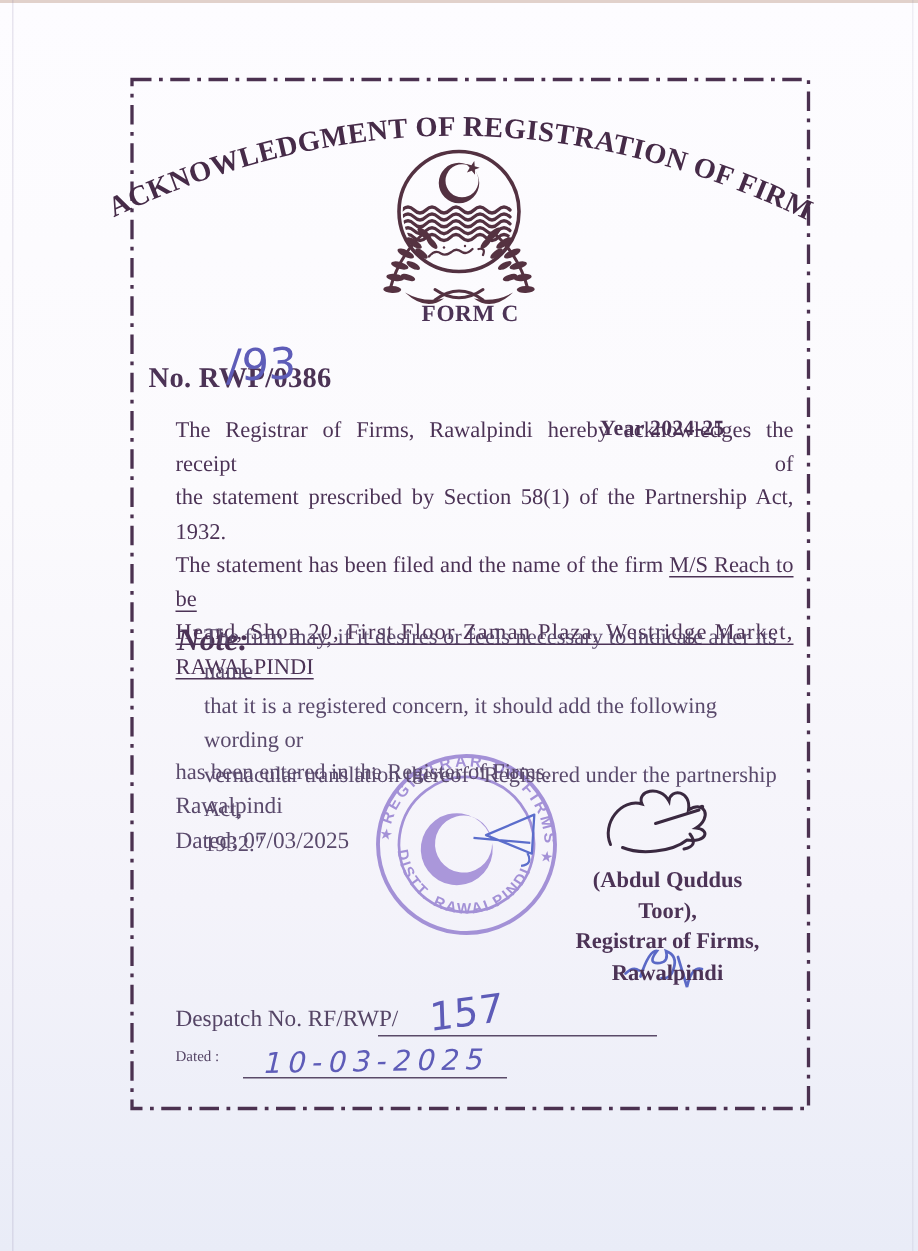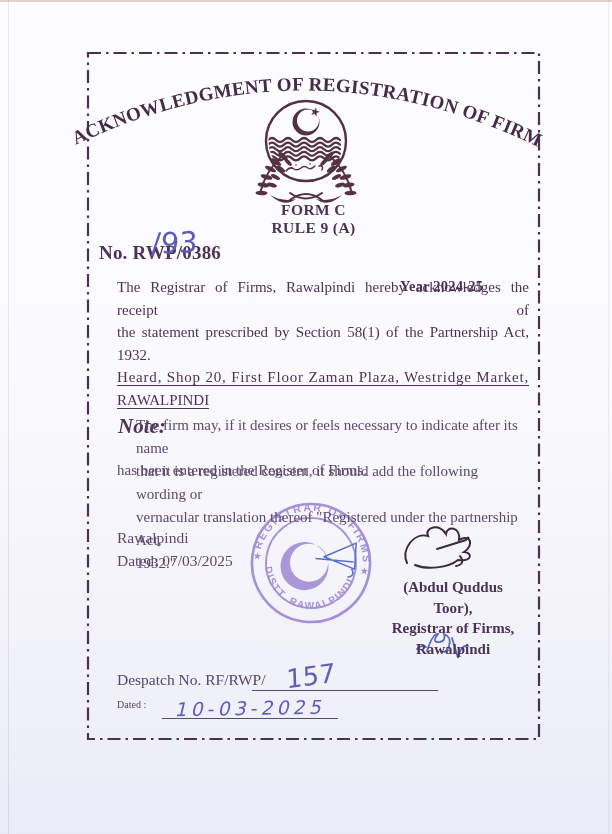--- a/index.html
+++ b/index.html
@@ -24,21 +24,21 @@
   .par{left:117px;top:276px;width:412px;}
   .par-line{width:412px;text-align:justify;text-align-last:justify;font-weight:normal;
             font-size:15px;line-height:22.5px;color:#4c3356;}
   .par-line.lastleft{text-align-last:left;}
   .par-line.normal{font-weight:normal;color:#5a4a6c;margin-top:48px;}
   .u{text-decoration:underline;text-underline-offset:3px;text-decoration-thickness:1.2px;}
   .wide{letter-spacing:.8px;}
   .note-label{left:118px;top:414px;font-size:21px;font-style:italic;font-weight:bold;color:#4c3356;}
   .note-body{left:136px;top:414px;width:384px;font-size:15px;line-height:23px;color:#5a4a6c;}
   .issue{left:117px;top:526px;font-size:15.5px;line-height:23px;color:#5a4a6c;}
-  .signatory{left:384px;top:577px;width:138px;text-align:center;font-size:15px;
+  .signatory{left:376px;top:577px;width:138px;text-align:center;font-size:15px;
              line-height:20.5px;font-weight:bold;color:#4c3356;}
   .despatch-label{left:117px;top:671px;font-size:15.5px;color:#554566;text-align:right;}
   .dated-label{left:117px;top:699px;font-size:10px;color:#554566;}
   .uline{border-bottom:1.4px solid #5a4a68;height:17px;}
   .uline.d1{left:252px;top:673px;width:186px;}
   .uline.d2{left:162px;top:701px;width:176px;}
   .hw157{left:286px;top:661px;font-size:26px;transform:rotate(-8deg) skewX(-6deg);}
   .hwdate{left:176px;top:697px;font-size:19px;letter-spacing:4px;transform:rotate(-1deg) skewX(-14deg);}
 </style>
 </head>
@@ -129,30 +129,30 @@
       <path d="M460 556 q6 8 -4 10"></path>
       <circle cx="468" cy="538" r="1.5" fill="#3a2940" stroke="none"></circle>
     </g>
 
     <path fill="none" stroke="#5b69c6" stroke-width="1.8" stroke-linecap="round" d="M417 649 q5 -5 9 -2 M427 651 q6 -18 11 -17 q-7 9 2 8 q6 -1 4 -8
              q8 3 5 12 q-2 7 -8 6 M452 638 l6 20 q3 -14 10 -12"></path>
   </svg>
 
   <div class="abs form-head center b ink">
     <div>FORM C</div>
-    <div>RULE 9 (A)</div>
   </div>
 
   <div class="abs refno b ink">No. RWP/0386</div>
   <div class="abs hand hw93">/93</div>
   <div class="abs year b ink">Year 2024-25</div>
 
   <div class="abs par">
     <div class="par-line">The Registrar of Firms, Rawalpindi hereby acknowledges the receipt of</div>
     <div class="par-line">the statement prescribed by Section 58(1) of the Partnership Act, 1932.</div>
+    <div class="par-line"><span>The statement has been filed and the name of the firm</span> <span class="u">M/S Reach to be</span></div>
     <div class="par-line wide"><span class="u">Heard,  Shop 20, First Floor Zaman Plaza, Westridge Market,</span></div>
     <div class="par-line lastleft"><span class="u">RAWALPINDI</span></div>
     <div class="par-line lastleft normal">has been entered in the Register of Firms.</div>
   </div>
 
   <div class="abs note-label">Note:</div>
   <div class="abs note-body">
     <div>The firm may, if it desires or feels necessary to indicate after its name</div>
     <div>that it is a registered concern, it should add the following wording or</div>
     <div>vernacular translation thereof "Registered under the partnership Act,</div>

